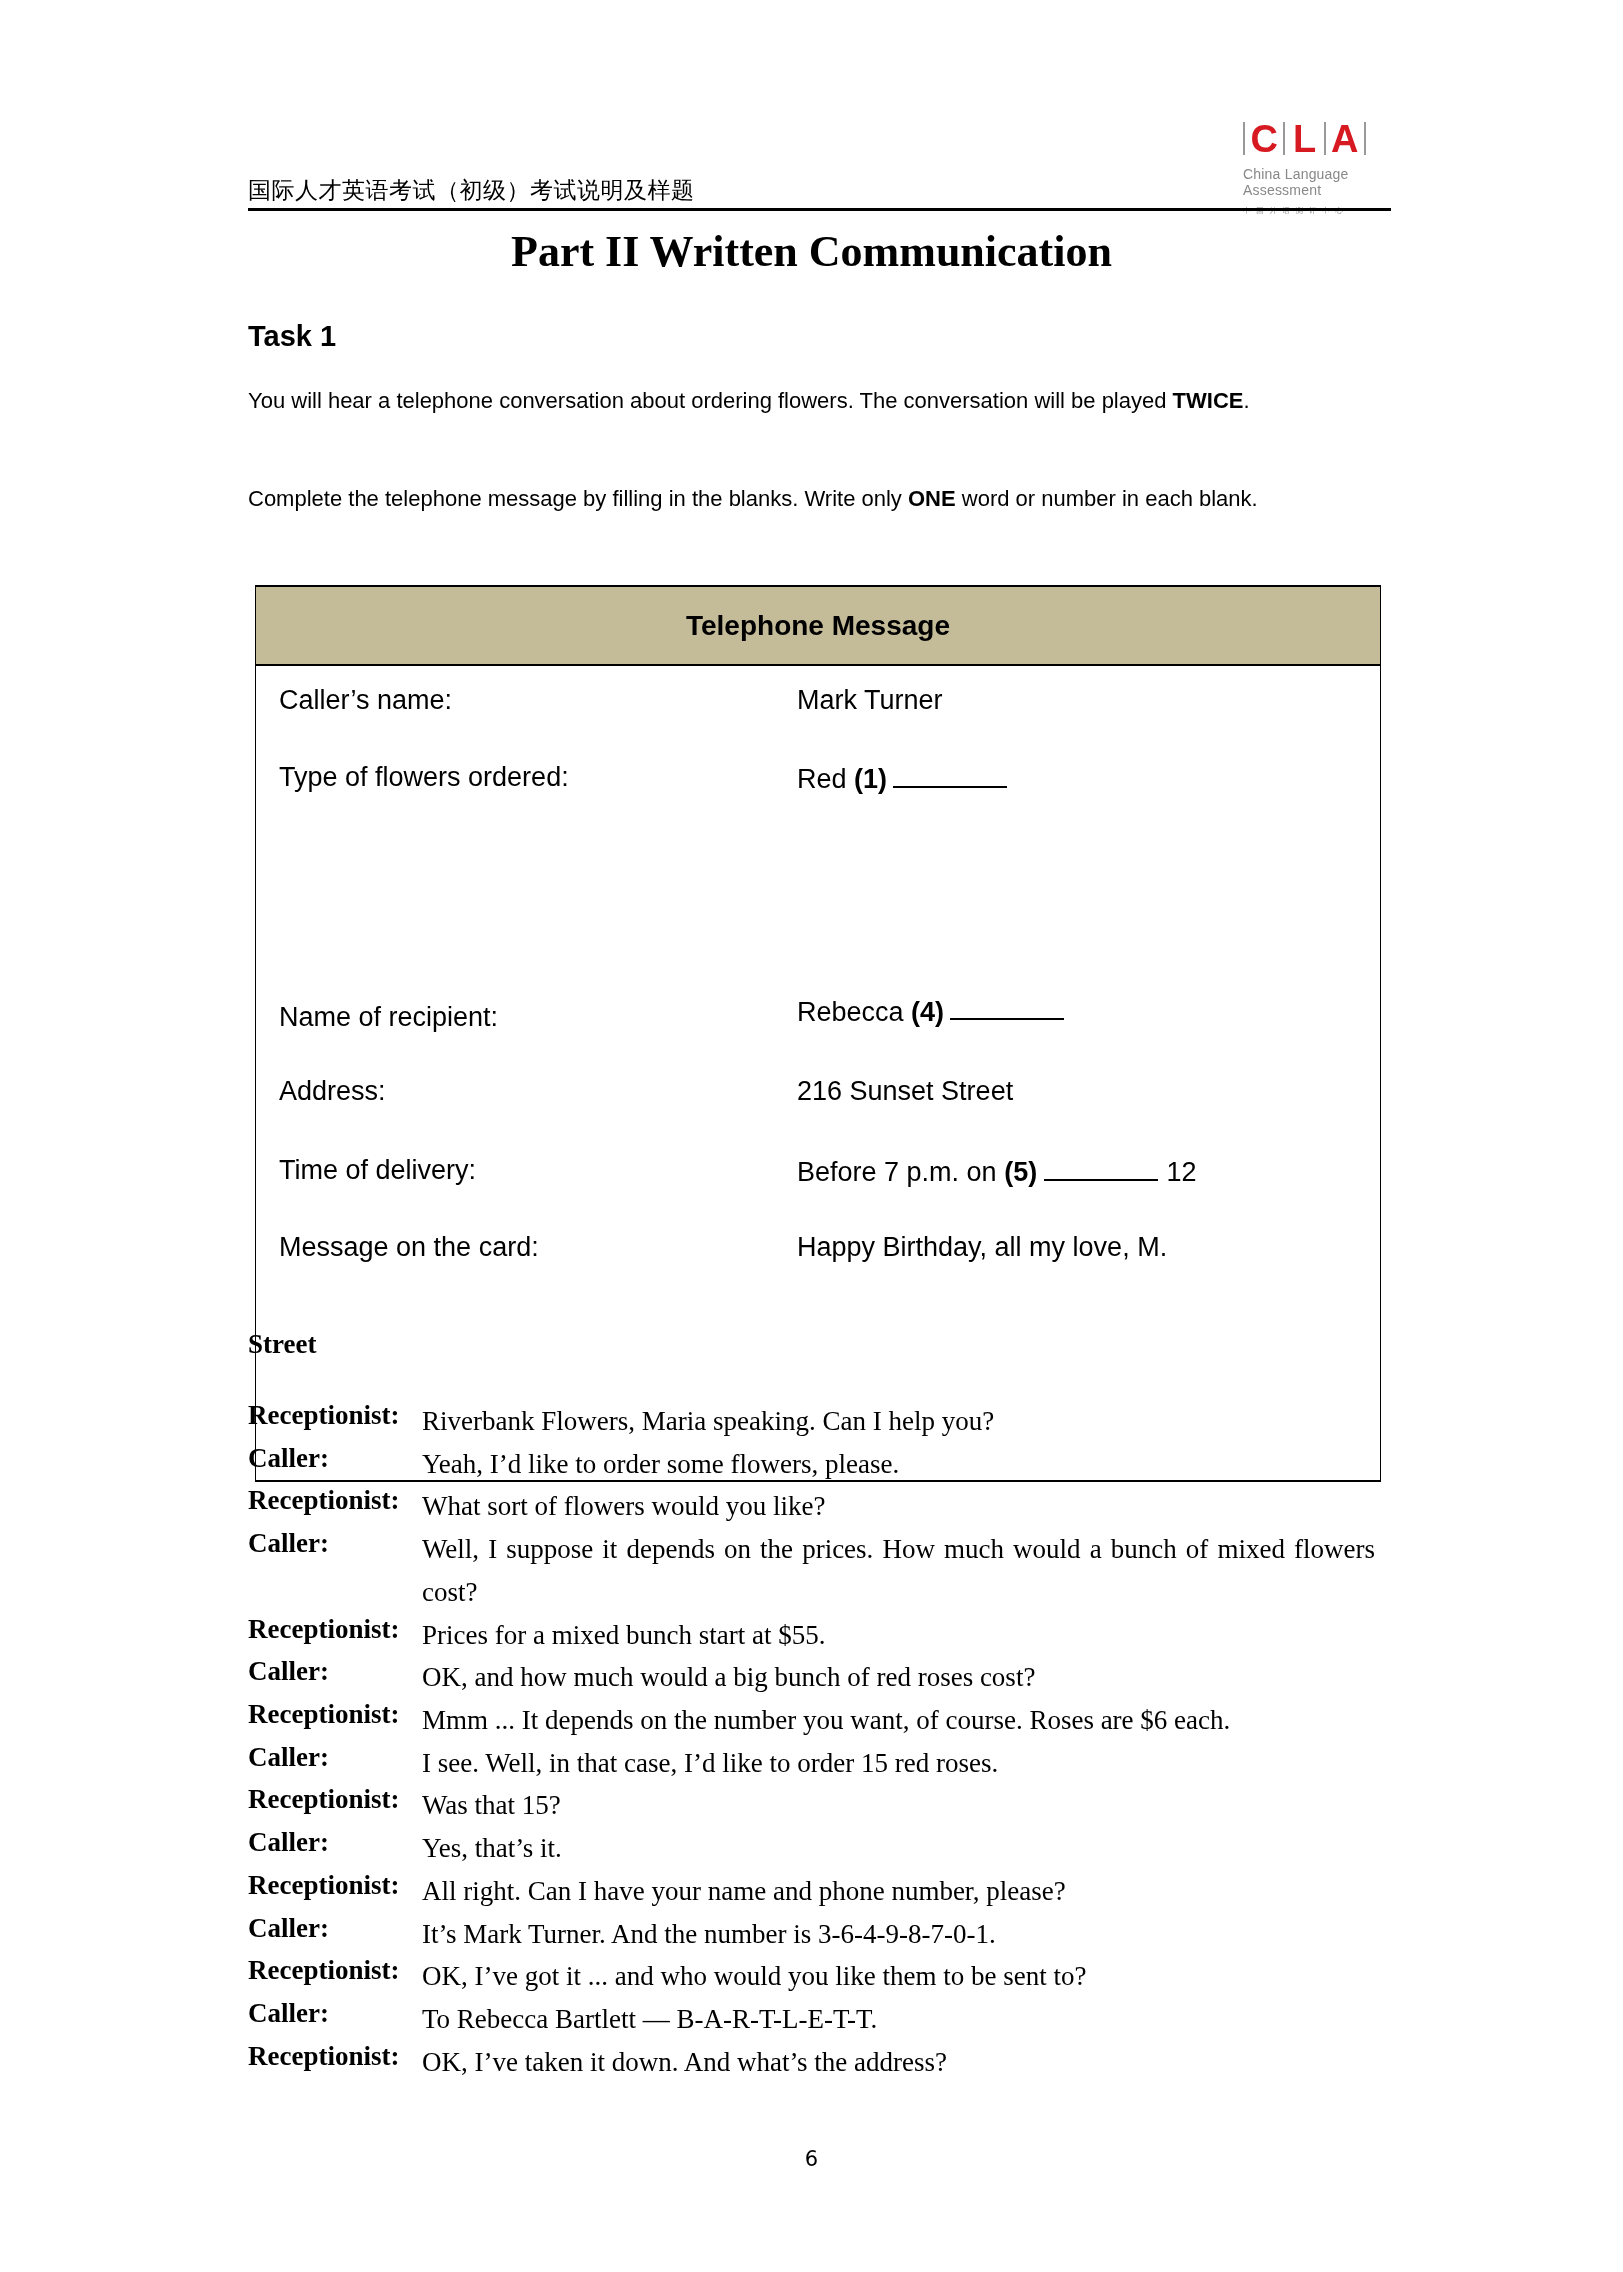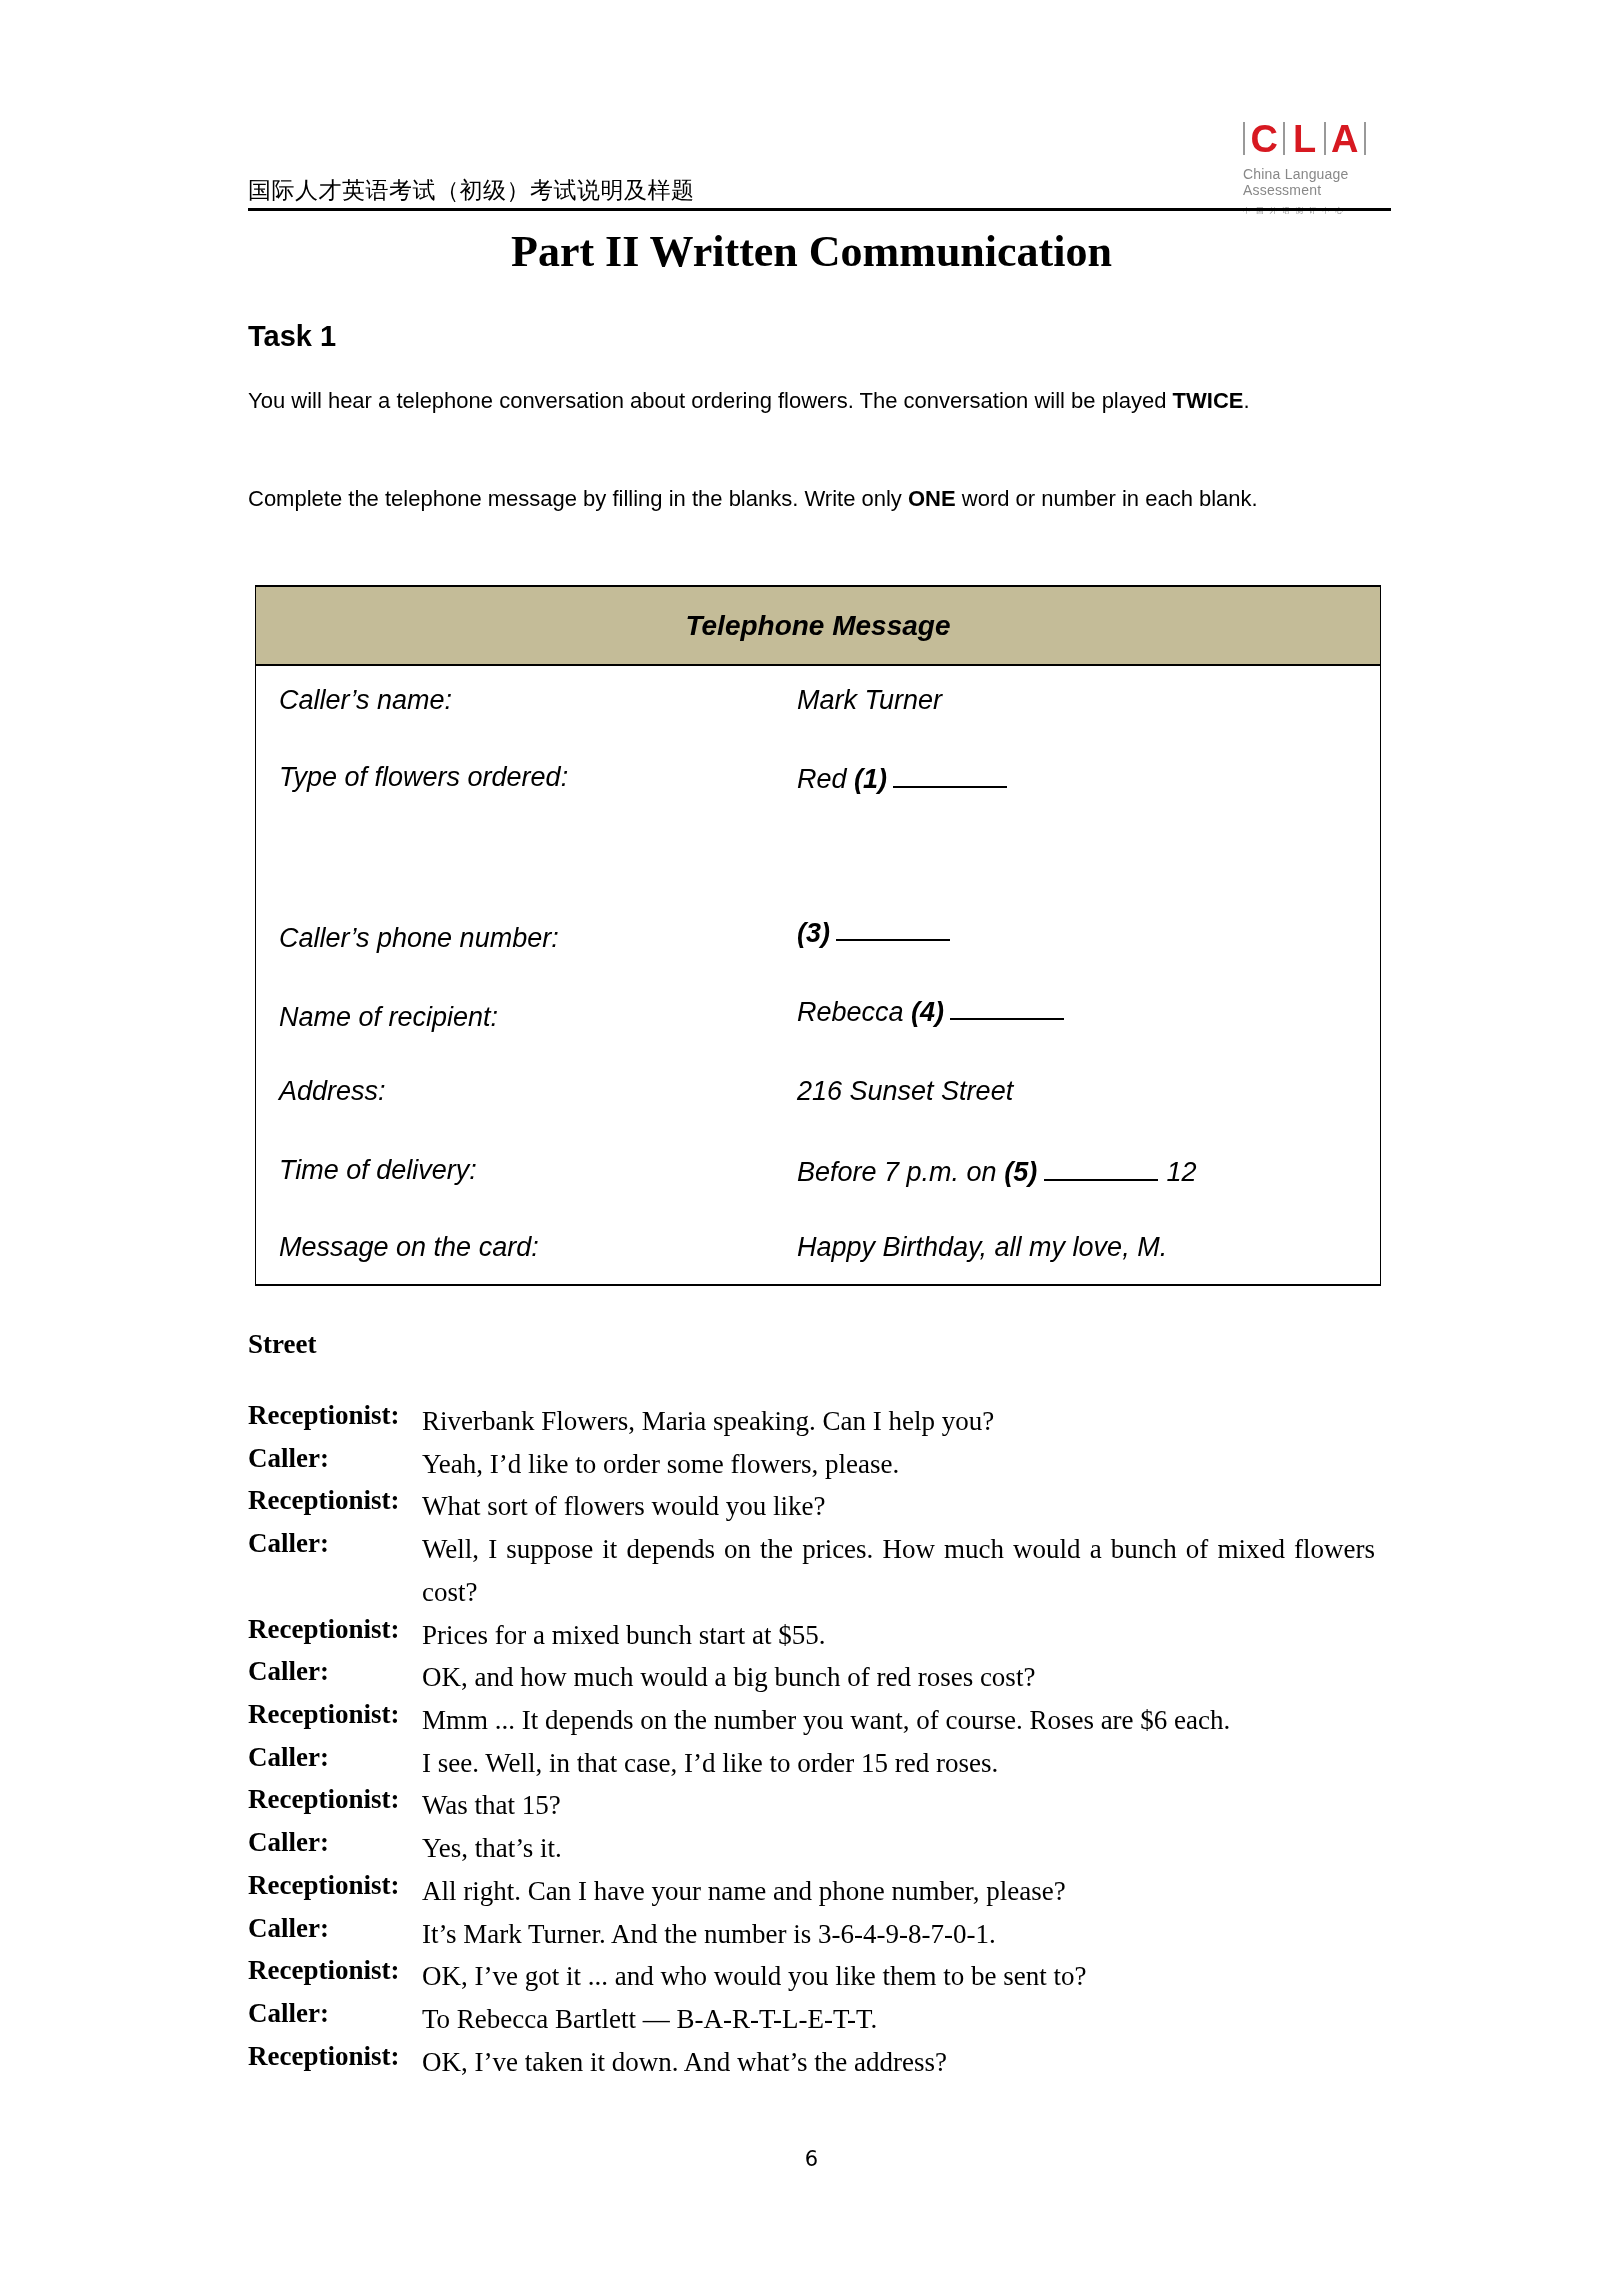--- a/index.html
+++ b/index.html
@@ -22,21 +22,21 @@
     .page-title { position: absolute; left: 0; width: 1623px; top: 226px; text-align: center; font-size: 44px; font-weight: bold; }
 
     
     .task-heading { position: absolute; left: 248px; top: 320px; font-size: 29px; font-weight: bold; }
     .instr { position: absolute; left: 248px; width: 1126px; font-size: 22px; line-height: 44px; text-align: justify; text-align-last: left; }
     .instr1 { top: 379px; }
     .instr2 { top: 477px; }
     .instr b { font-weight: bold; }
 
     
-    .msg-table { position: absolute; left: 255px; top: 585px; width: 1126px; height: 701px; border: 1.8px solid #000; box-sizing: border-box; border-top-width: 2.3px; border-bottom-width: 2.3px; font-style: italic; }
+    .msg-table { position: absolute; left: 255px; top: 585px; width: 1126px; height: 897px; border: 1.8px solid #000; box-sizing: border-box; border-top-width: 2.3px; border-bottom-width: 2.3px; }
     .msg-header { height: 77px; background: #c4bc98; border-bottom: 2.3px solid #000; display: flex; align-items: center; justify-content: center; font-size: 28px; font-weight: bold; }
     .msg-row { position: absolute; left: 0; width: 100%; height: 45px; font-size: 27px; }
     .msg-label { position: absolute; left: 23px; top: 0; }
     .msg-value { position: absolute; left: 541px; top: 0; white-space: nowrap; }
     .msg-value b { font-weight: bold; }
     .blank { display: inline-block; width: 114px; border-bottom: 2.3px solid #000; height: 23.6px; vertical-align: baseline; margin-left: 6.4px; }
     .suffix { margin-left: 9px; }
 
     
     .scripts-heading { position: absolute; left: 248px; top: 1329px; font-size: 27px; font-weight: bold; }
@@ -80,24 +80,20 @@
 
 <div class="msg-table sans" id="msg-table">
   <div class="msg-header">Telephone Message</div>
 <div class="msg-row" style="top: 98px;">
       <span class="msg-label">Caller’s name:</span>
       <span class="msg-value"><span>Mark Turner</span></span>
     </div>
     <div class="msg-row" style="top: 175px;">
       <span class="msg-label">Type of flowers ordered:</span>
       <span class="msg-value"><span>Red</span> <b>(1)</b><span class="blank"></span></span>
-    </div>
-    <div class="msg-row" style="top: 336px;">
-      <span class="msg-label">Caller’s phone number:</span>
-      <span class="msg-value" style="top: -7.3px;"><span></span><b>(3)</b><span class="blank"></span></span>
     </div>
     <div class="msg-row" style="top: 415px;">
       <span class="msg-label">Name of recipient:</span>
       <span class="msg-value" style="top: -7.3px;"><span>Rebecca</span> <b>(4)</b><span class="blank"></span></span>
     </div>
     <div class="msg-row" style="top: 489px;">
       <span class="msg-label">Address:</span>
       <span class="msg-value"><span>216 Sunset Street</span></span>
     </div>
     <div class="msg-row" style="top: 568px;">

